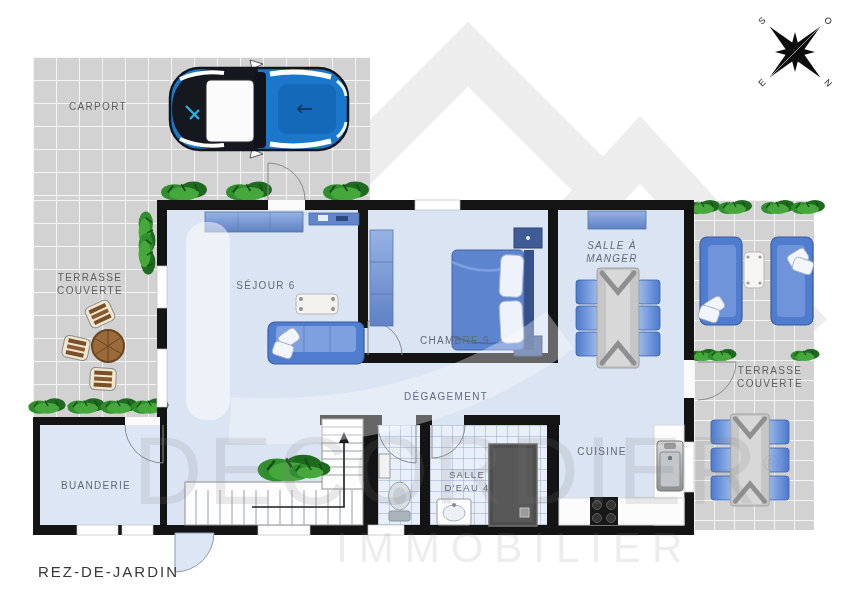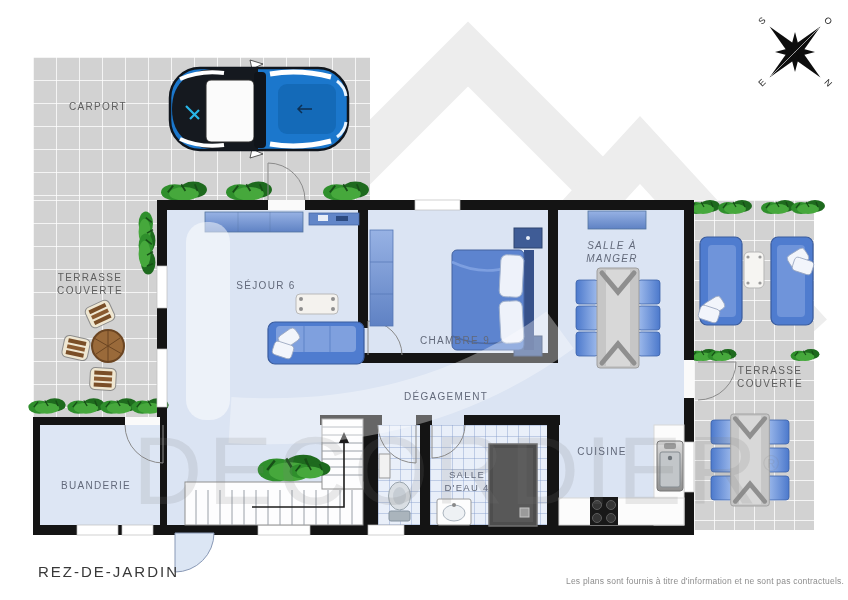--- a/index.html
+++ b/index.html
@@ -338,20 +338,21 @@
       <g font-size="9" fill="#1c1c1c" text-anchor="middle" font-family="Liberation Sans, sans-serif">
         <text x="0" y="0" transform="translate(-31,-29) rotate(-45)">S</text>
         <text x="0" y="0" transform="translate(31,-29) rotate(45)">O</text>
         <text x="0" y="0" transform="translate(-31,33) rotate(-45)">E</text>
         <text x="0" y="0" transform="translate(31,33) rotate(45)">N</text>
       </g>
     </g>
   </svg>
 
   <div class="wm1"><span>DECORDIER</span><span class="reg">®</span></div>
+  <div class="wm2">IMMOBILIER</div>
 
   <div class="lbl outdoor-lbl" style="left:98px;top:107px;">CARPORT</div>
   <div class="lbl outdoor-lbl" style="left:90px;top:284px;">
     <span>TERRASSE</span><br>
     <span>COUVERTE</span>
   </div>
   <div class="lbl" style="left:266px;top:286px;">SÉJOUR 6</div>
   <div class="lbl" style="left:455px;top:341px;">CHAMBRE 9</div>
   <div class="lbl" style="left:612px;top:252px;font-style:italic;">
     <span>SALLE À</span><br>
@@ -363,14 +364,13 @@
     <span>SALLE</span><br>
     <span>D'EAU 4</span>
   </div>
   <div class="lbl" style="left:602px;top:452px;">CUISINE</div>
   <div class="lbl outdoor-lbl" style="left:770px;top:377px;">
     <span>TERRASSE</span><br>
     <span>COUVERTE</span>
   </div>
 
   <div class="plan-title">REZ-DE-JARDIN</div>
-  <div class="disclaimer">Les plans sont fournis à titre d'information et ne sont pas contractuels.</div>
 </div>
 
 </body></html>

